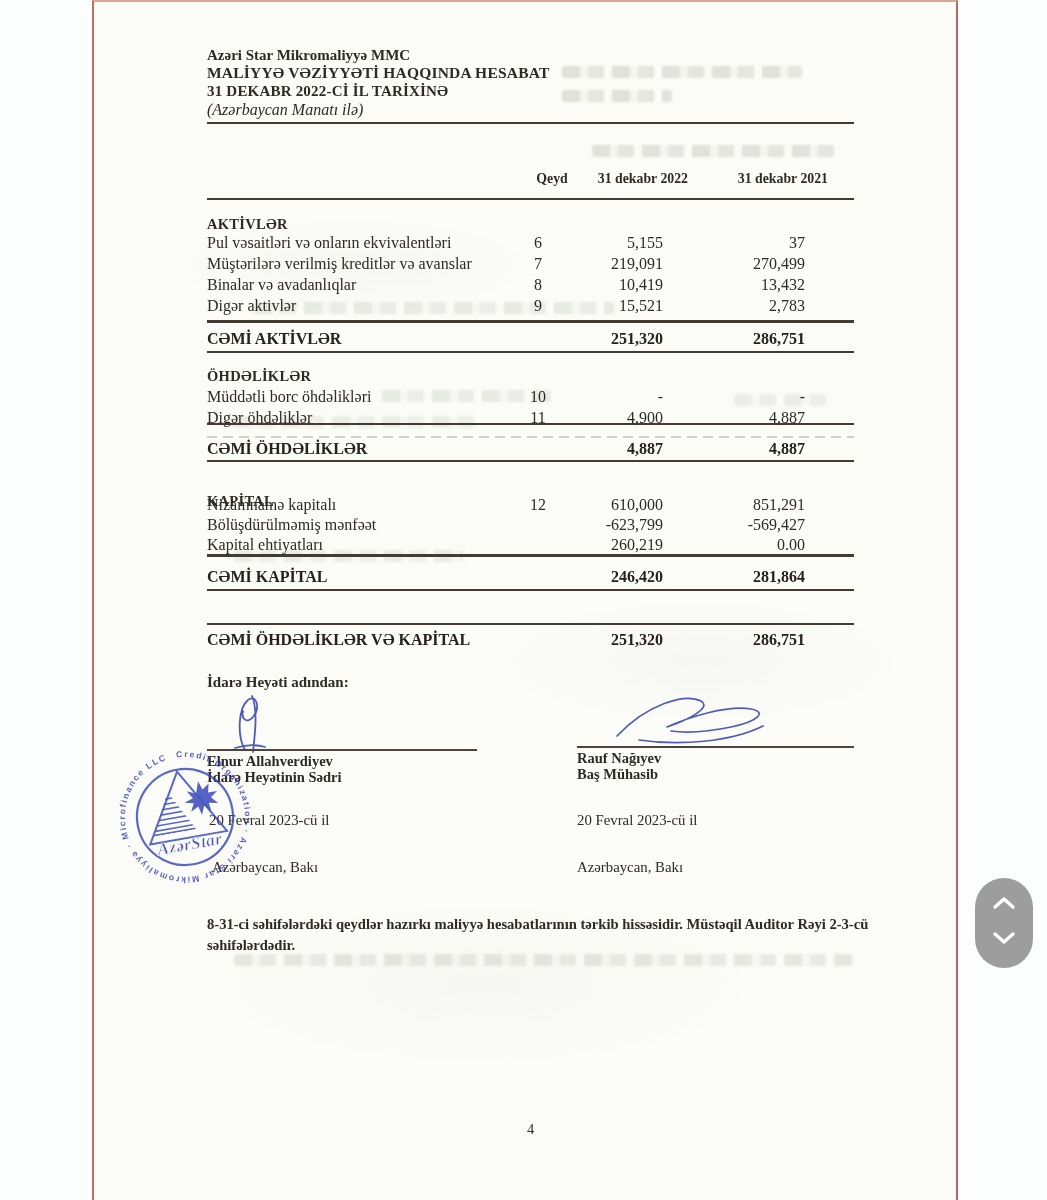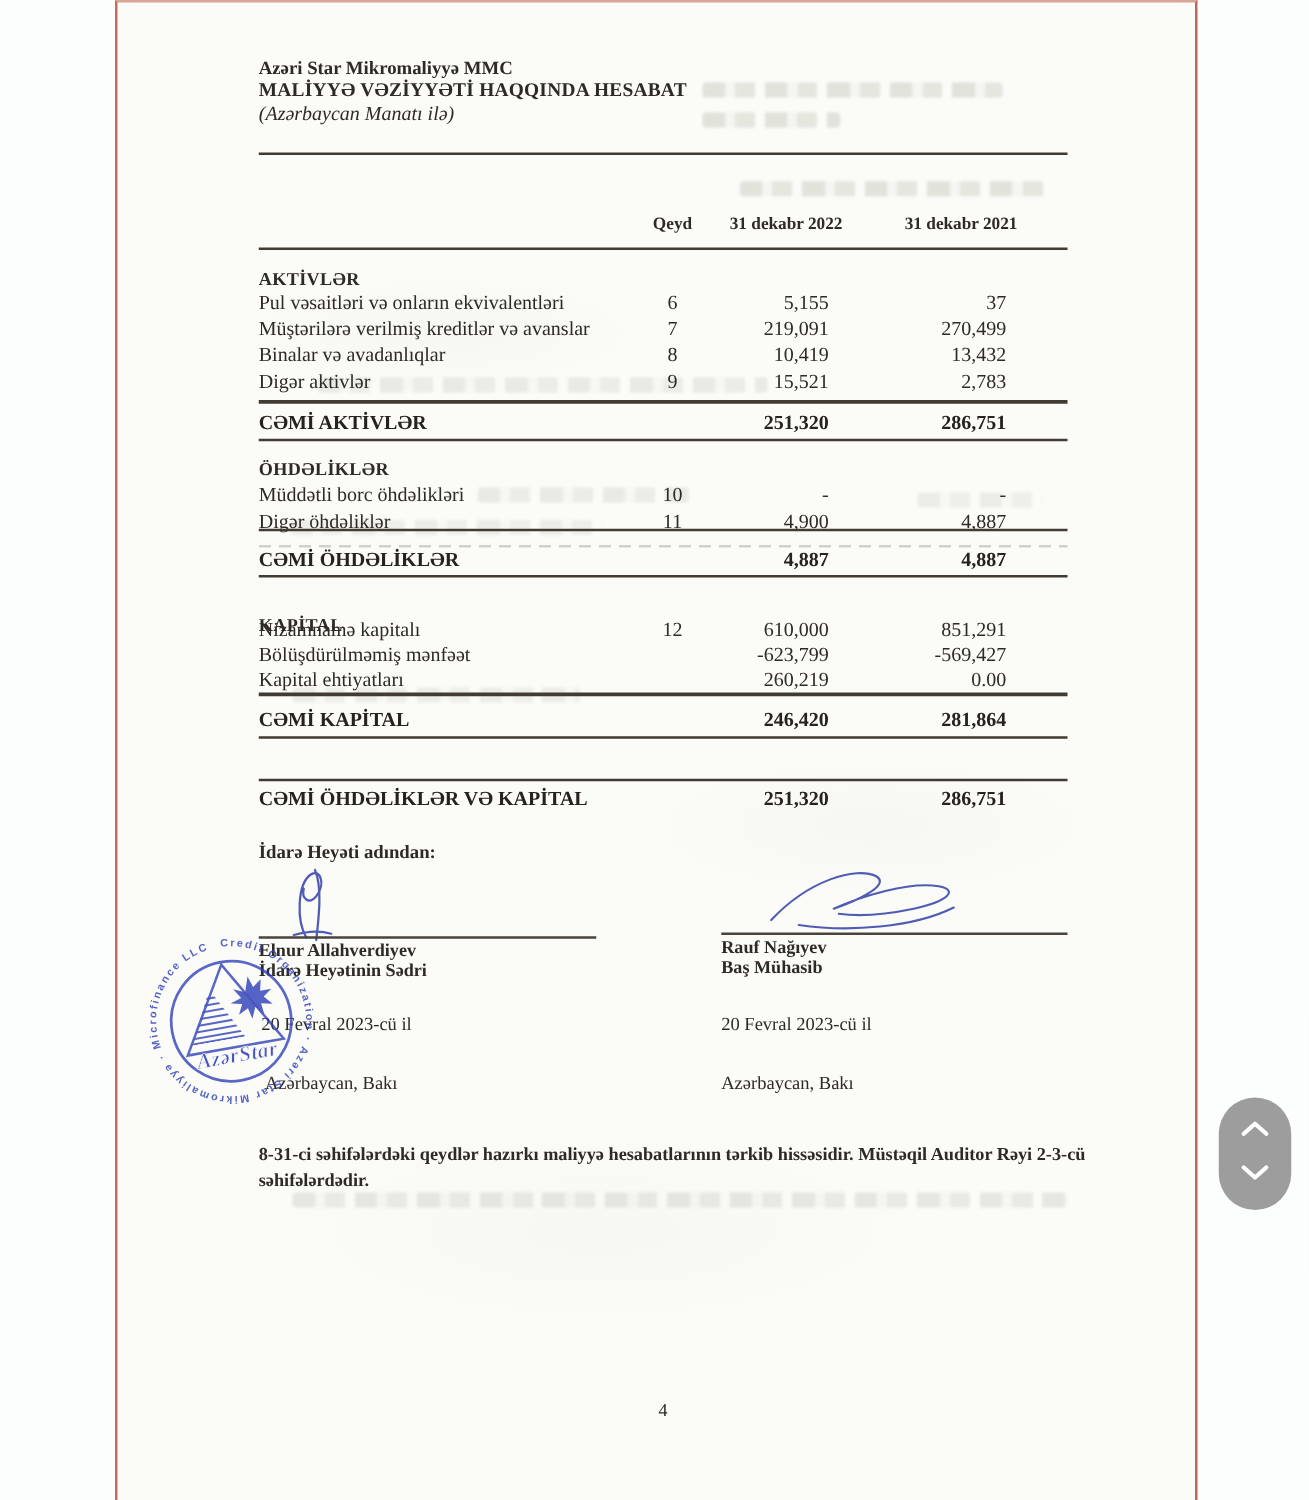--- a/index.html
+++ b/index.html
@@ -25,21 +25,21 @@
   .doc-header{position:absolute;left:113px;top:44px;width:647px;line-height:18px;}
   .doc-header .company{font-weight:bold;font-size:15px;}
   .doc-header .title{font-weight:bold;font-size:15.5px;letter-spacing:.2px;}
   .doc-header .dateline{font-weight:bold;font-size:15px;letter-spacing:.2px;}
   .doc-header .currency{font-style:italic;font-size:16px;margin-top:1px;}
   .rule{position:absolute;left:113px;width:647px;background:#423b33;}
   .rule.dashedfaint{
     background:repeating-linear-gradient(90deg,#6b6257 0 10px, transparent 10px 16px);
     opacity:.28;
   }
-  .colh{position:absolute;left:113px;top:169px;width:647px;height:22px;font-weight:bold;font-size:13.8px;}
+  .colh{position:absolute;left:127px;top:169px;width:647px;height:22px;font-weight:bold;font-size:13.8px;}
   .colh .q{position:absolute;left:281px;width:100px;text-align:center;}
   .colh .y22{position:absolute;right:180px;}
   .colh .y21{position:absolute;right:40px;}
   .sect-head{position:absolute;left:113px;font-weight:bold;font-size:14.5px;letter-spacing:.3px;}
   .trow{position:absolute;left:113px;width:647px;height:20px;font-size:16px;white-space:nowrap;}
   .trow .lbl{position:absolute;left:0;}
   .trow .qeyd{position:absolute;left:281px;width:100px;text-align:center;}
   .trow .v22{position:absolute;right:191px;}
   .trow .v21{position:absolute;right:49px;}
   .trow.total{font-weight:bold;color:#26221d;}
@@ -78,20 +78,21 @@
   <div class="smudge" style="left:160px;top:300px;width:360px;opacity:.7;"></div>
   <div class="smudge" style="left:288px;top:388px;width:170px;opacity:.7;"></div>
   <div class="smudge" style="left:138px;top:414px;width:250px;opacity:.6;"></div>
   <div class="smudge" style="left:640px;top:392px;width:100px;opacity:.6;"></div>
   <div class="smudge" style="left:140px;top:548px;width:230px;opacity:.6;"></div>
   <div class="smudge" style="left:140px;top:952px;width:620px;opacity:.8;"></div>
 
   <div class="doc-header">
     <div class="company">Azəri Star Mikromaliyyə MMC</div>
     <div class="title">MALİYYƏ VƏZİYYƏTİ HAQQINDA HESABAT</div>
+    <div class="dateline">31 DEKABR 2022-Cİ İL TARİXİNƏ</div>
     <div class="currency">(Azərbaycan Manatı ilə)</div>
   </div>
   <div class="rule" style="top:120px;height:2px;"></div>
 
   <div class="colh">
     <span class="q">Qeyd</span>
     <span class="y22">31 dekabr 2022</span>
     <span class="y21">31 dekabr 2021</span>
   </div>
   <div class="rule" style="top:196px;height:2px;"></div>

